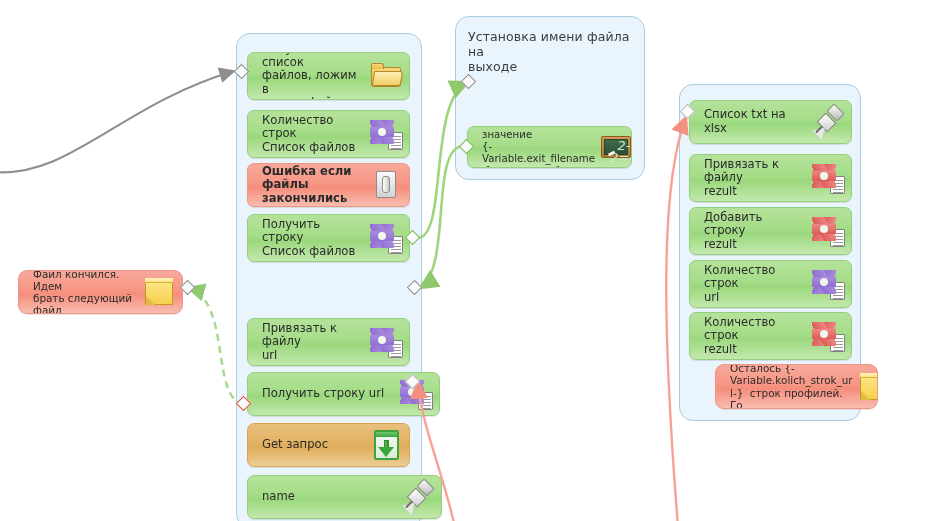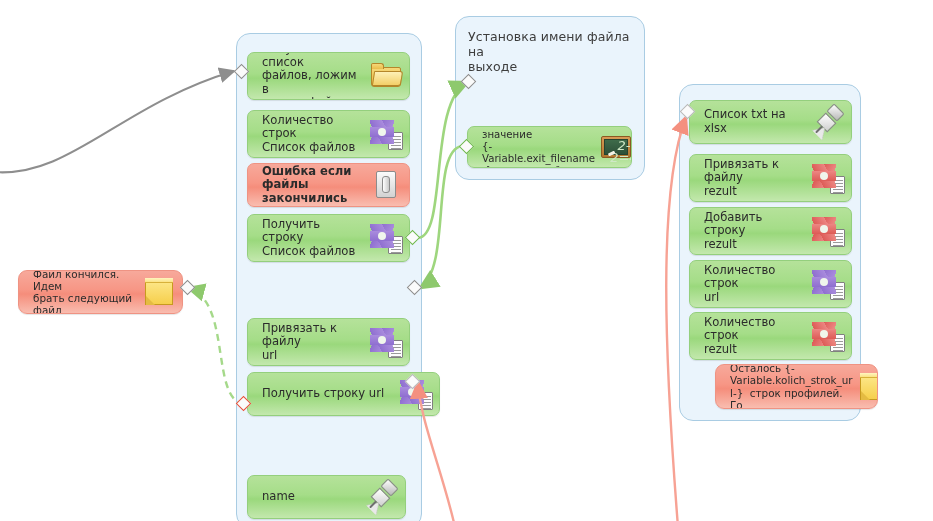--- a/index.html
+++ b/index.html
@@ -359,22 +359,31 @@
   <div class="blk green" style="left:247px; top:372px; width:193px; height:44px;">
     <span class="lbl">Получить строку url</span>
     <span class="ico i-gear purple">
       <i class="g-doc"></i>
         <i class="g-wheel"></i>
         <i class="g-spoke"></i>
         <i class="g-hole"></i>
     </span>
   </div>
 
-
-  <div class="blk green" style="left:247px; top:475px; width:159px; height:44px;">
+  <div class="blk orange" style="left:247px; top:423px; width:163px; height:44px;">
+    <span class="lbl">Get запрос</span>
+    <span class="ico i-get">
+      <i class="d-box"></i>
+        <i class="d-bar"></i>
+        <i class="d-stem"></i>
+        <i class="d-arrow"></i>
+    </span>
+  </div>
+
+  <div class="blk green" style="left:247px; top:475px; width:195px; height:44px;">
     <span class="lbl">name</span>
     <span class="ico i-pen">
       <i class="n-cap"></i>
         <i class="n-body"></i>
         <i class="n-tip"></i>
         <i class="n-slit"></i>
     </span>
   </div>
 
   <div class="panel" style="left:455px; top:16px; width:190px; height:164px;"></div>

